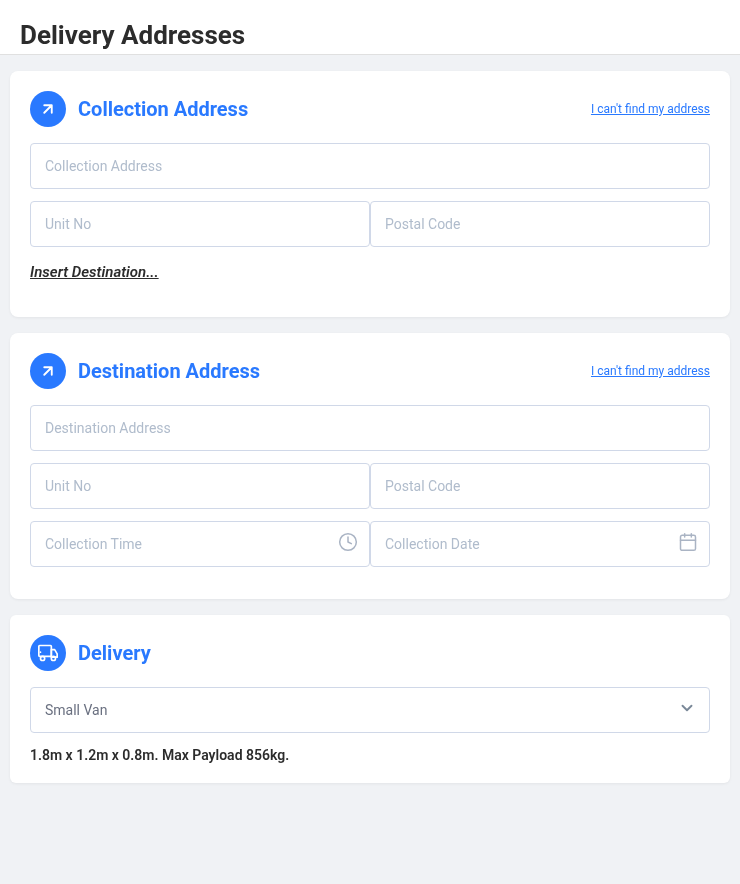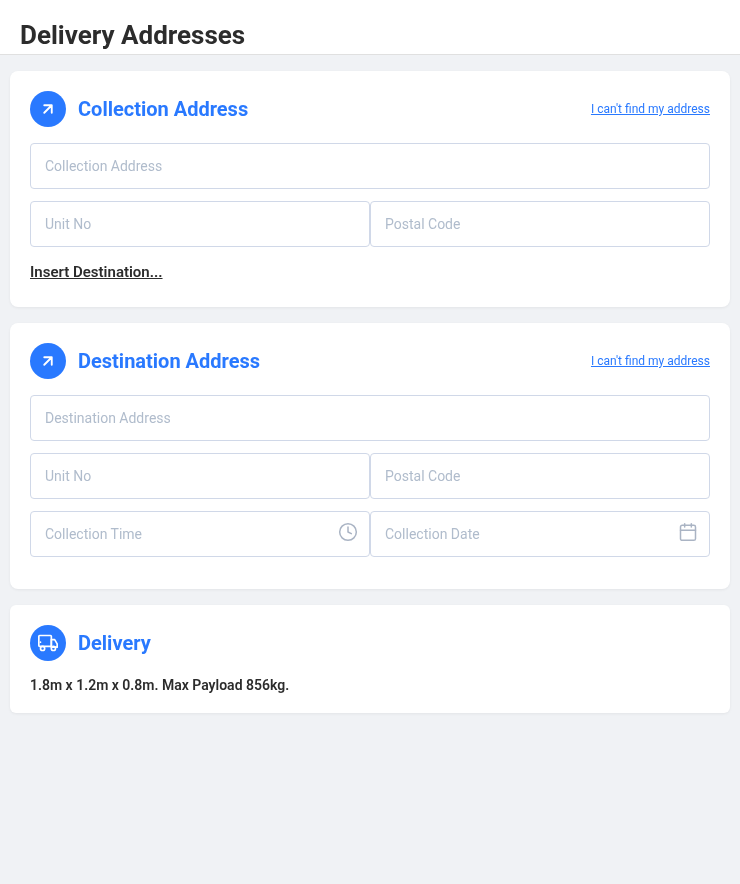--- a/index.html
+++ b/index.html
@@ -127,21 +127,22 @@
     }
 
     .insert-destination-link {
       display: inline-block;
       font-size: 15px;
       font-weight: 600;
       color: #2c2c2c;
       text-decoration: underline;
       cursor: pointer;
       margin-top: 4px;
-      margin-bottom: 6px;
+      margin-bottom: 16px;
+      font-style: italic;
     }
 
     .vehicle-section {
       background-color: #ffffff;
       margin: 16px 10px;
       border-radius: 6px;
       padding: 20px;
       box-shadow: 0 1px 3px rgba(0,0,0,0.06);
     }
 
@@ -286,17 +287,30 @@
           <rect x="1" y="3" width="15" height="13" rx="1"></rect>
           <path d="M16 8h4l3 5v4h-7V8z"></path>
           <circle cx="5.5" cy="18.5" r="2.5"></circle>
           <circle cx="18.5" cy="18.5" r="2.5"></circle>
           <line x1="3" y1="11" x2="3" y2="11"></line>
         </svg>
       </div>
       <span class="section-title">Delivery</span>
     </div>
 
+    <div class="select-wrapper">
+      <select class="form-select">
+        <option>Small Van</option>
+        <option>Medium Van</option>
+        <option>Large Van</option>
+        <option>Motorcycle</option>
+      </select>
+      <span class="select-chevron">
+        <svg width="18" height="18" viewBox="0 0 24 24" fill="none" stroke="#7a8898" stroke-width="2.5" stroke-linecap="round" stroke-linejoin="round">
+          <polyline points="6 9 12 15 18 9"></polyline>
+        </svg>
+      </span>
+    </div>
 
     <p class="vehicle-specs">1.8m x 1.2m x 0.8m. Max Payload 856kg.</p>
   </div>
 
 </div>
 
 </body></html>

